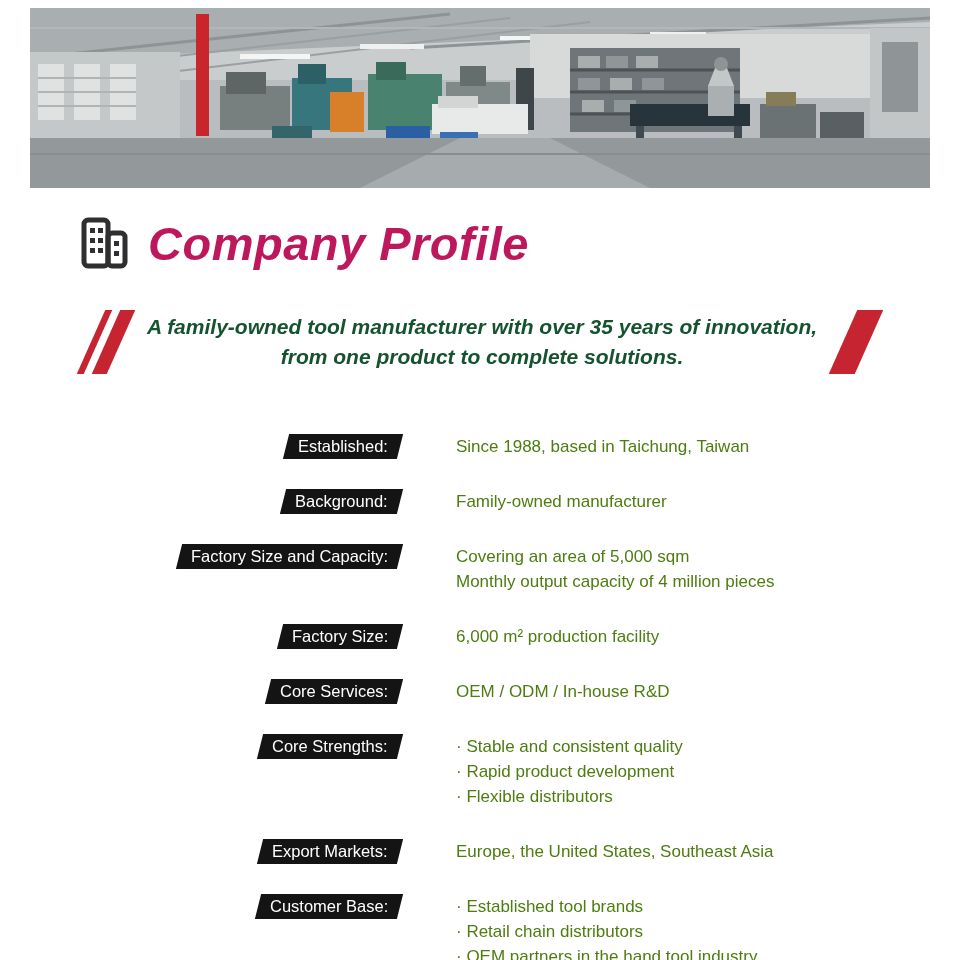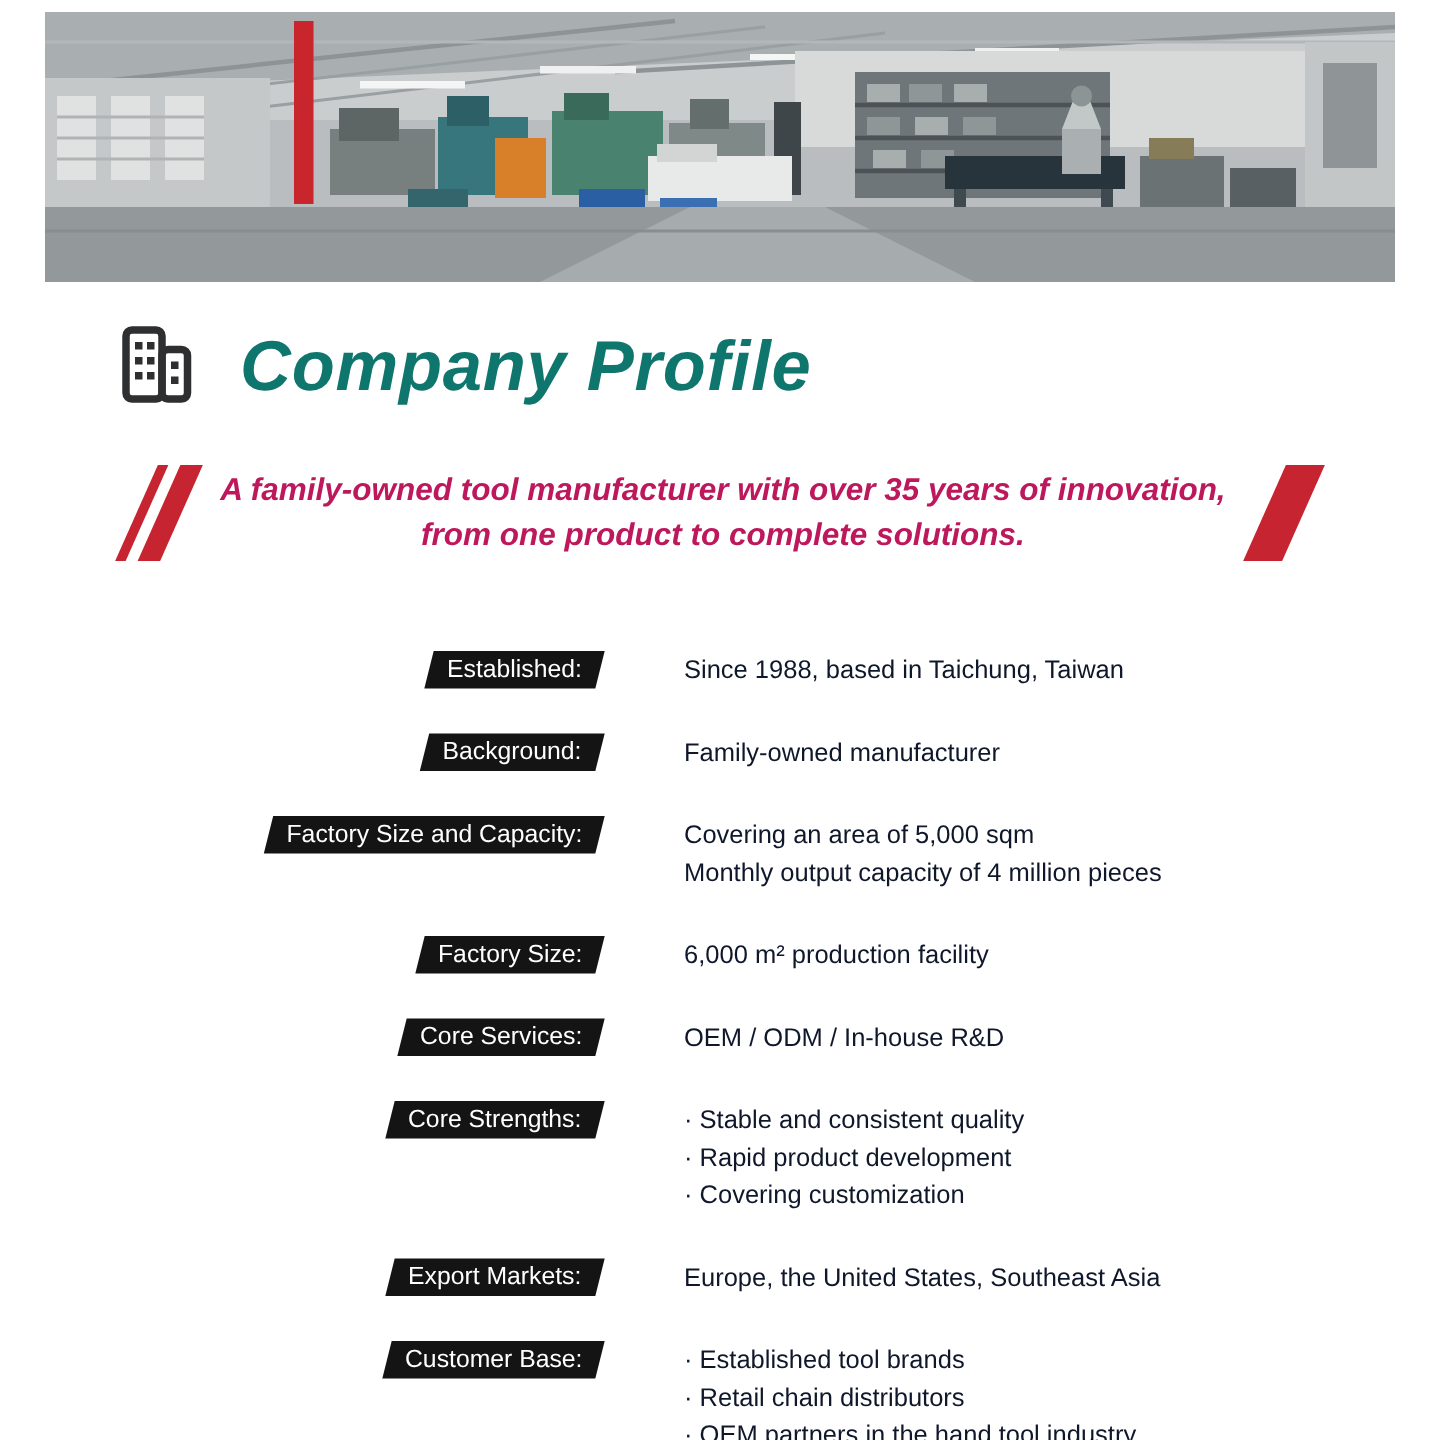--- a/index.html
+++ b/index.html
@@ -7,49 +7,49 @@
   .page{width:960px;height:960px;background:#ffffff;position:relative;}
 
   
   .photo-wrap{margin:8px 30px 0 30px;height:180px;overflow:hidden;}
   .photo-wrap svg{display:block;width:900px;height:180px;}
 
   
   .heading-row{display:flex;align-items:center;gap:18px;margin:26px 0 0 78px;height:58px;}
   .building-icon svg{display:block;width:52px;height:52px;}
   .page-title{
-    font-size:47px;font-weight:bold;font-style:italic;color:#0f766e;
-    letter-spacing:0.5px;margin:12px;line-height:1;
+    font-size:47px;font-weight:bold;font-style:italic;color:#be185d;
+    letter-spacing:0.5px;margin:0;line-height:1;
   }
 
   
   .tagline-band{display:flex;align-items:center;justify-content:center;gap:26px;margin-top:34px;height:72px;}
   .slash{background:#c62430;transform:skewX(-24deg);height:64px;}
   .slash.thin{width:7px;}
   .slash.thick{width:15px;}
   .slash.wide{width:26px;}
   .slash-group{display:flex;gap:8px;align-items:center;}
   .tagline-text{
-    text-align:center;color:#be185d;font-weight:bold;font-style:italic;
+    text-align:center;color:#14532d;font-weight:bold;font-style:italic;
     font-size:21px;line-height:30px;
   }
 
   
   .profile-list{margin-top:56px;}
   .profile-row{display:flex;align-items:flex-start;margin-bottom:30px;}
   .label-col{width:400px;display:flex;justify-content:flex-end;flex:0 0 400px;}
   .label-badge{
     background:#141414;color:#ffffff;transform:skewX(-14deg);
     padding:2px 12px;display:inline-block;
   }
   .label-badge .inner{
     display:inline-block;transform:skewX(14deg);
     font-size:16.5px;line-height:21px;white-space:nowrap;
   }
-  .value-col{margin-left:56px;color:#0f172a;font-size:17px;line-height:25px;width:460px;}
+  .value-col{margin-left:56px;color:#4d7c0f;font-size:17px;line-height:25px;width:460px;}
   .value-line{white-space:nowrap;}
 </style>
 </head>
 <body>
 
 <div class="page">
 
   <div class="photo-wrap">
     <svg viewBox="0 0 900 180" preserveAspectRatio="none">
 
@@ -210,21 +210,21 @@
       </div>
     </div>
 
     <div class="profile-row">
       <div class="label-col">
           <span class="label-badge"><span class="inner">Core Strengths:</span></span>
         </div>
       <div class="value-col">
         <div class="value-line">· Stable and consistent quality</div>
         <div class="value-line">· Rapid product development</div>
-        <div class="value-line">· Covering customization</div>
+        <div class="value-line">· Flexible distributors</div>
       </div>
     </div>
 
     <div class="profile-row">
       <div class="label-col">
           <span class="label-badge"><span class="inner">Export Markets:</span></span>
         </div>
       <div class="value-col">
         <div class="value-line">Europe, the United States, Southeast Asia</div>
       </div>

